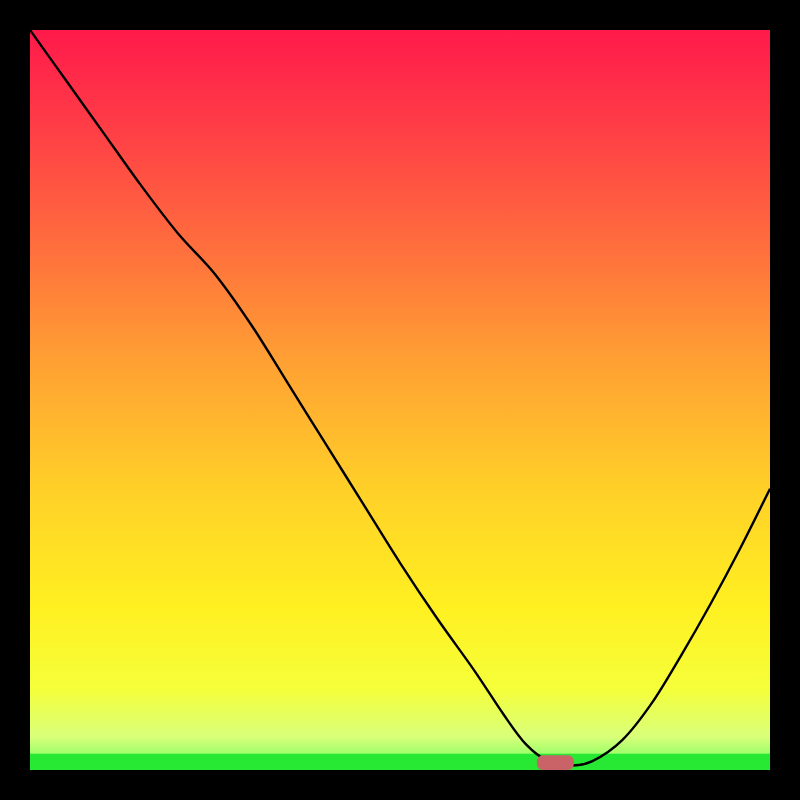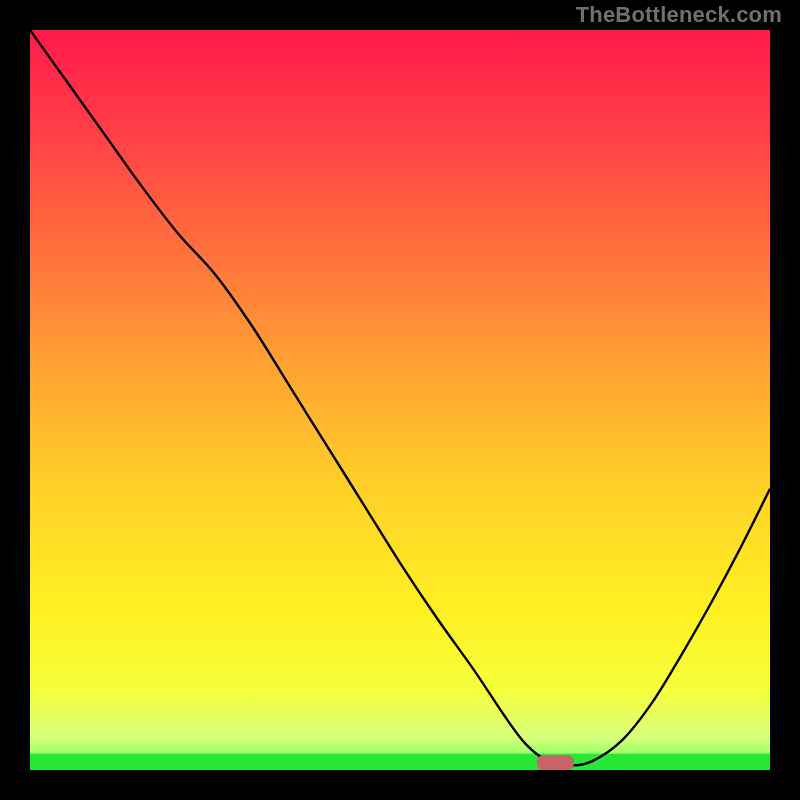--- a/index.html
+++ b/index.html
@@ -31,21 +31,20 @@
     left: 30px;
     top: 30px;
     width: 740px;
     height: 740px;
   }
   svg { display: block; }
 </style>
 </head>
 <body>
 <div class="outer">
-  <div class="watermark">TheBottleneck.com</div>
 
   <div class="plot-wrap">
     <svg id="chart-svg" width="740" height="740" viewBox="0 0 740 740">
       <defs>
         <linearGradient id="bg-grad" x1="0" y1="0" x2="0" y2="1">
 
         <stop offset="0.00%" stop-color="#ff1a4b"></stop>
             <stop offset="12.00%" stop-color="#ff3a47"></stop>
             <stop offset="28.00%" stop-color="#ff6a3e"></stop>
             <stop offset="45.00%" stop-color="#ffa133"></stop>

